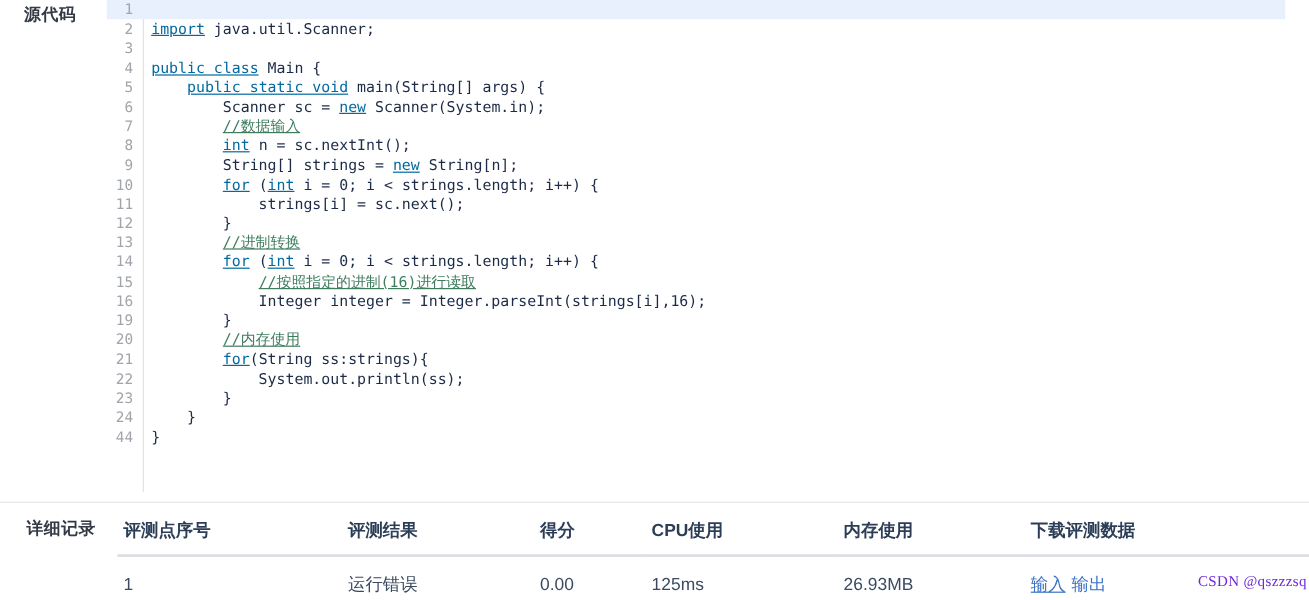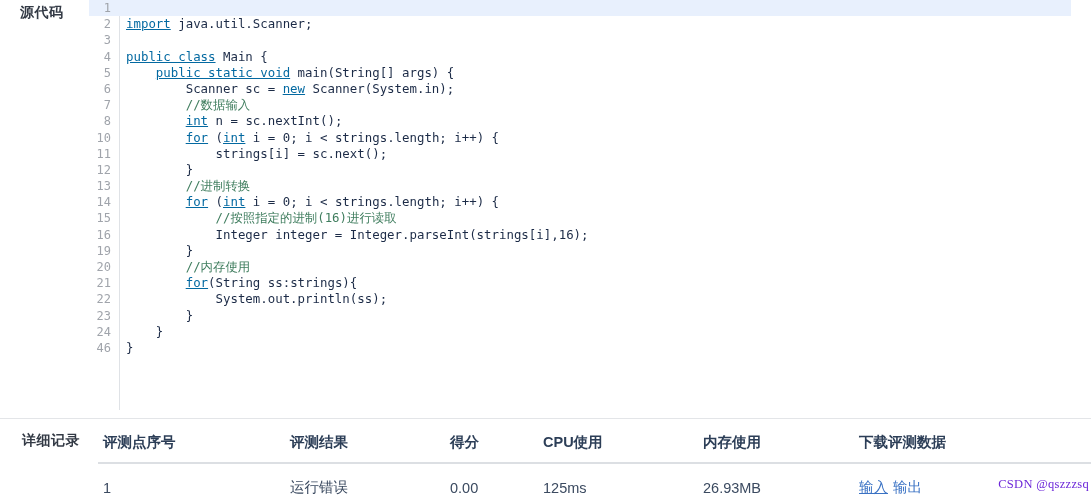--- a/index.html
+++ b/index.html
@@ -75,21 +75,21 @@
     background: #dfe2e6;
   }
   .ctext {
     display: inline-block;
     padding-left: 11px;
     vertical-align: top;
     color: #1c2b47;
   }
 
   .kw   { color: #0369a1; text-decoration: underline; }      
-  .cm   { color: #3f7d5e; }      
+  .cm   { color: #3f7d5e; text-decoration: underline; }      
   .pl   { color: #1c2b47; }      
 
   
   #section-divider {
     position: absolute;
     left: 0;
     top: 418px;
     width: 1091px;
     height: 1px;
     background: #e3e5e8;
@@ -174,34 +174,35 @@
     <div class="gutter-rule"></div>
     <div id="code-lines">
         <div class="code-line highlight"><span class="ln">1</span><span class="ctext"></span></div>
         <div class="code-line"><span class="ln">2</span><span class="ctext"><span class="kw">import</span><span class="pl"> java.util.Scanner;</span></span></div>
         <div class="code-line"><span class="ln">3</span><span class="ctext"></span></div>
         <div class="code-line"><span class="ln">4</span><span class="ctext"><span class="kw">public class</span><span class="pl"> Main {</span></span></div>
         <div class="code-line"><span class="ln">5</span><span class="ctext"><span class="pl">    </span><span class="kw">public static void</span><span class="pl"> main(String[] args) {</span></span></div>
         <div class="code-line"><span class="ln">6</span><span class="ctext"><span class="pl">        Scanner sc = </span><span class="kw">new</span><span class="pl"> Scanner(System.in);</span></span></div>
         <div class="code-line"><span class="ln">7</span><span class="ctext"><span class="pl">        </span><span class="cm">//数据输入</span></span></div>
         <div class="code-line"><span class="ln">8</span><span class="ctext"><span class="pl">        </span><span class="kw">int</span><span class="pl"> n = sc.nextInt();</span></span></div>
+        <div class="code-line"><span class="ln">9</span><span class="ctext"><span class="pl">        String[] strings = </span><span class="kw">new</span><span class="pl"> String[n];</span></span></div>
         <div class="code-line"><span class="ln">10</span><span class="ctext"><span class="pl">        </span><span class="kw">for</span><span class="pl"> (</span><span class="kw">int</span><span class="pl"> i = 0; i &lt; strings.length; i++) {</span></span></div>
         <div class="code-line"><span class="ln">11</span><span class="ctext"><span class="pl">            strings[i] = sc.next();</span></span></div>
         <div class="code-line"><span class="ln">12</span><span class="ctext"><span class="pl">        }</span></span></div>
         <div class="code-line"><span class="ln">13</span><span class="ctext"><span class="pl">        </span><span class="cm">//进制转换</span></span></div>
         <div class="code-line"><span class="ln">14</span><span class="ctext"><span class="pl">        </span><span class="kw">for</span><span class="pl"> (</span><span class="kw">int</span><span class="pl"> i = 0; i &lt; strings.length; i++) {</span></span></div>
         <div class="code-line"><span class="ln">15</span><span class="ctext"><span class="pl">            </span><span class="cm">//按照指定的进制(16)进行读取</span></span></div>
         <div class="code-line"><span class="ln">16</span><span class="ctext"><span class="pl">            Integer integer = Integer.parseInt(strings[i],16);</span></span></div>
         <div class="code-line"><span class="ln">19</span><span class="ctext"><span class="pl">        }</span></span></div>
         <div class="code-line"><span class="ln">20</span><span class="ctext"><span class="pl">        </span><span class="cm">//内存使用</span></span></div>
         <div class="code-line"><span class="ln">21</span><span class="ctext"><span class="pl">        </span><span class="kw">for</span><span class="pl">(String ss:strings){</span></span></div>
         <div class="code-line"><span class="ln">22</span><span class="ctext"><span class="pl">            System.out.println(ss);</span></span></div>
         <div class="code-line"><span class="ln">23</span><span class="ctext"><span class="pl">        }</span></span></div>
         <div class="code-line"><span class="ln">24</span><span class="ctext"><span class="pl">    }</span></span></div>
-        <div class="code-line"><span class="ln">46</span><span class="ctext"><span class="pl">}</span></span></div>
+        <div class="code-line"><span class="ln">44</span><span class="ctext"><span class="pl">}</span></span></div>
       </div>
   </div>
 
 </div>
 
 <div id="section-divider"></div>
 
 <div id="detail-section">
 
   <div id="detail-label">详细记录</div>

